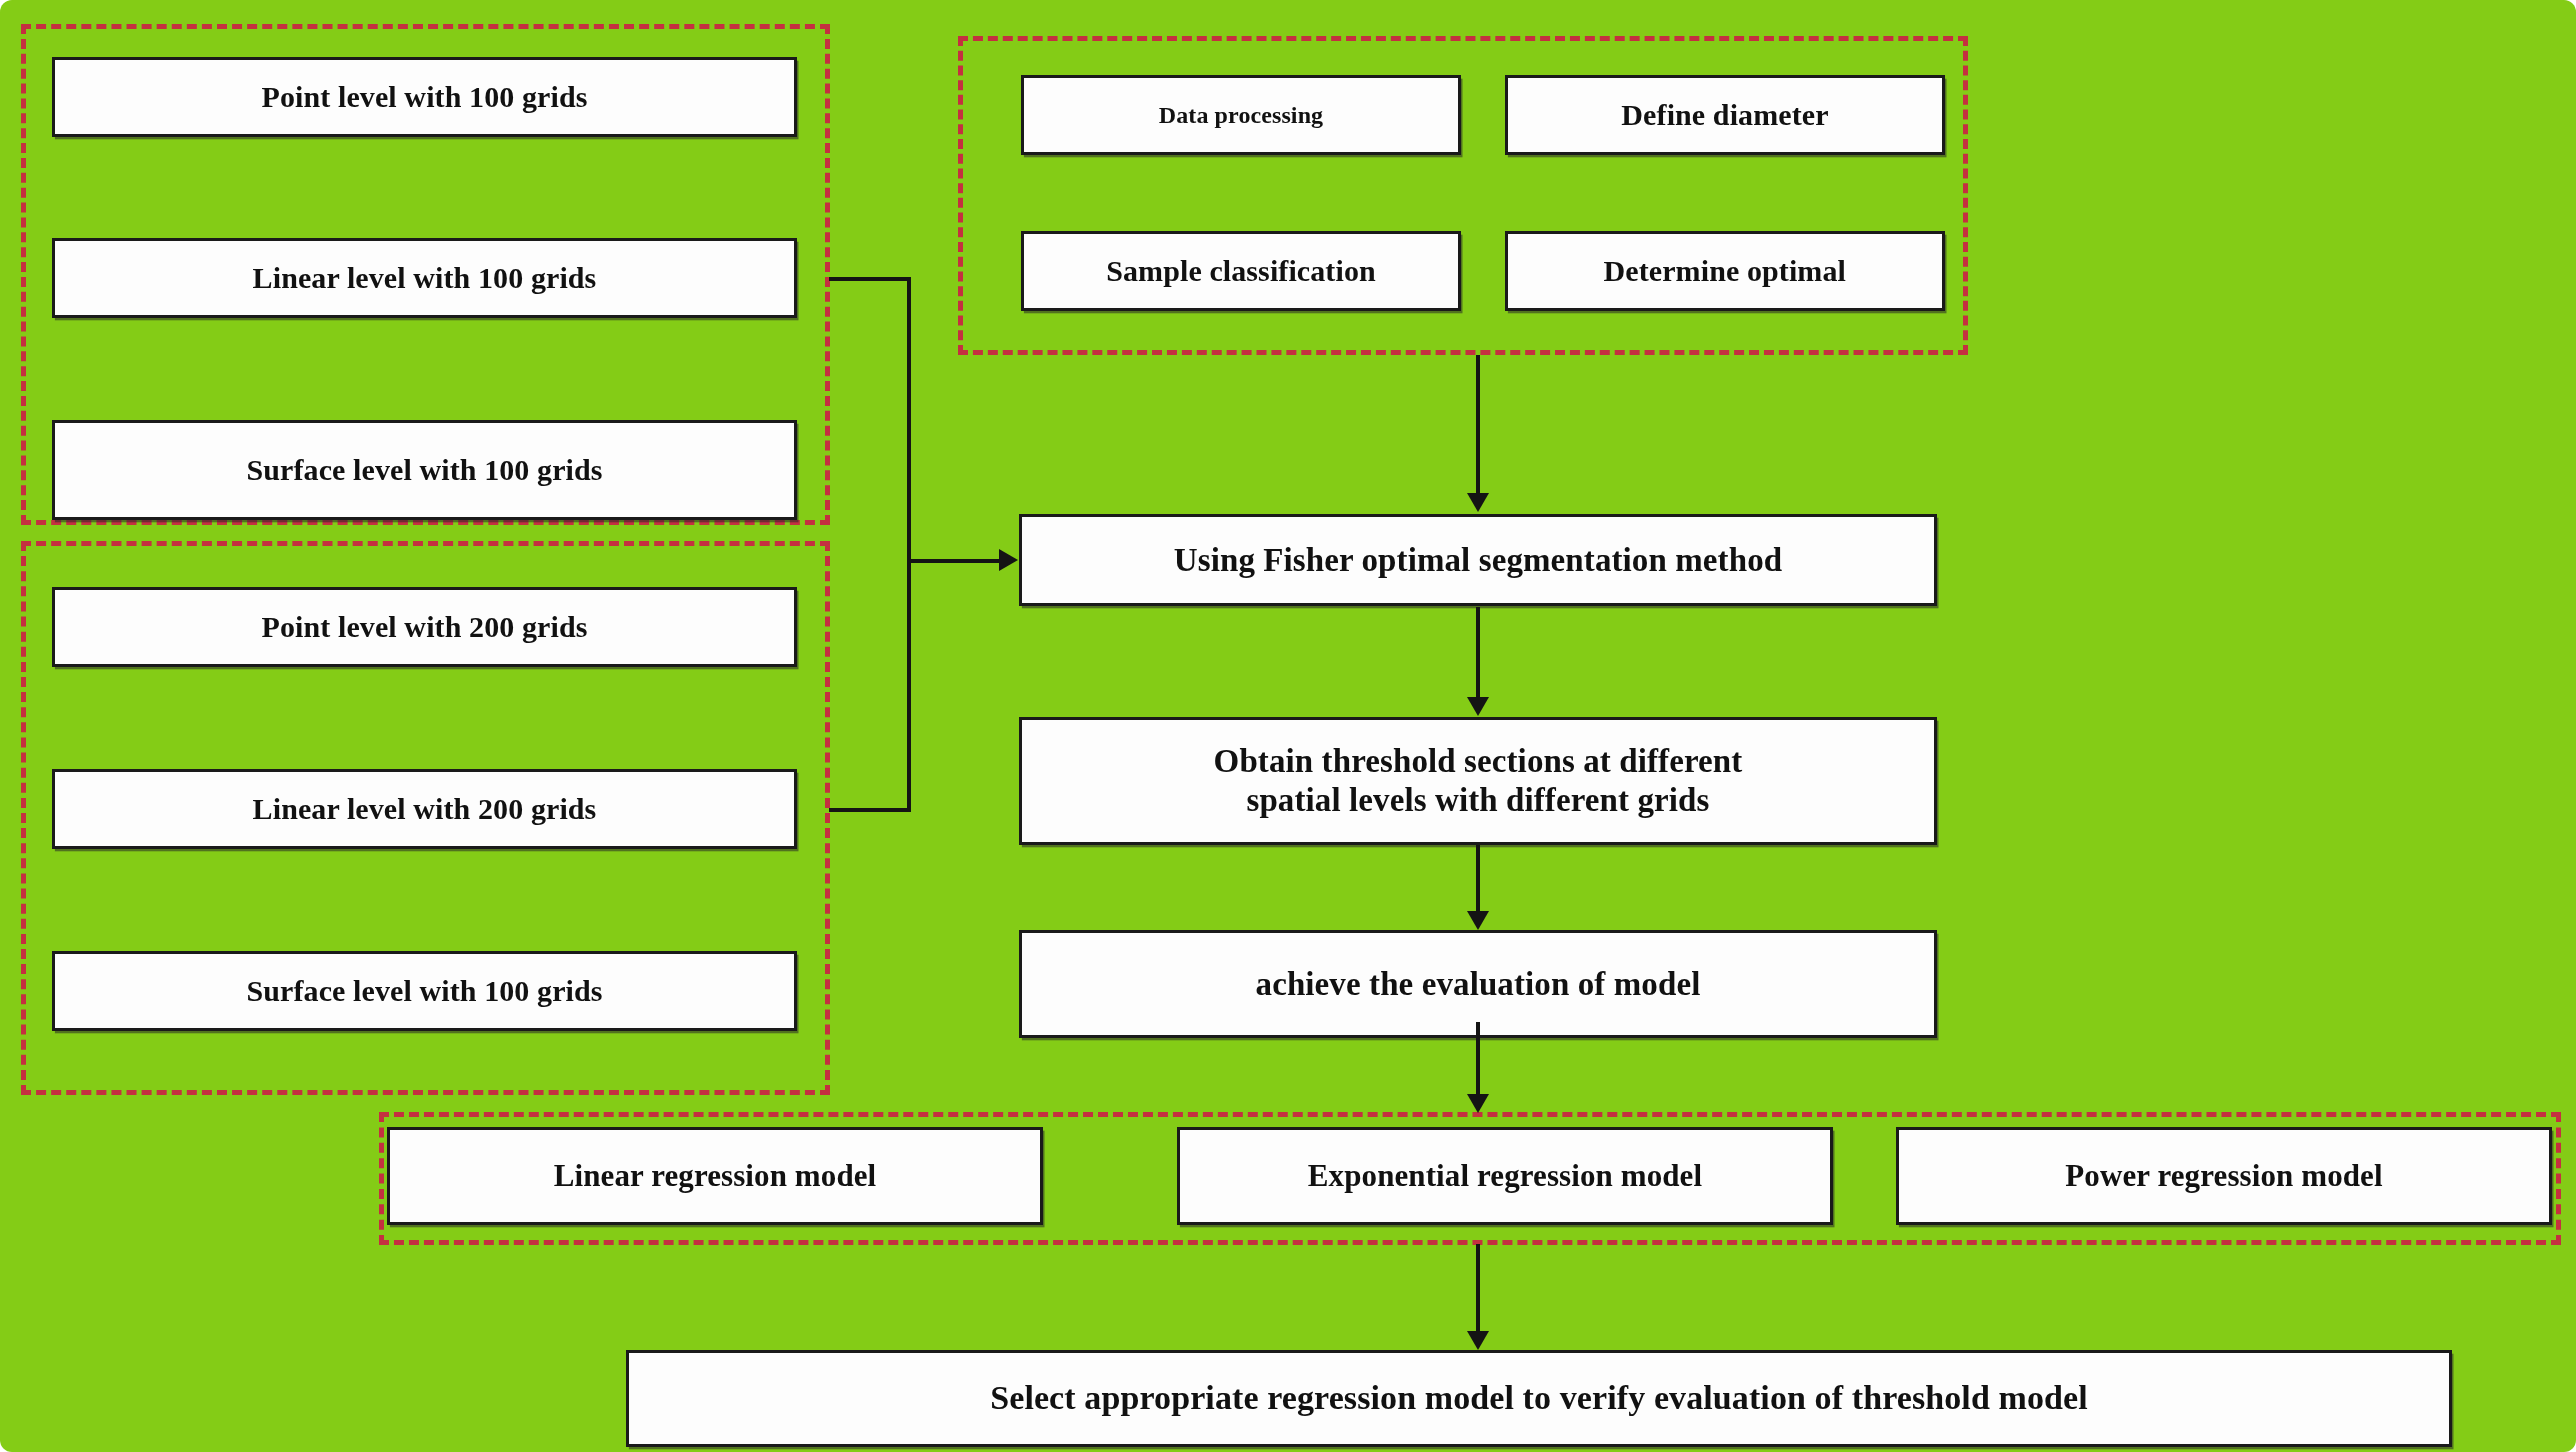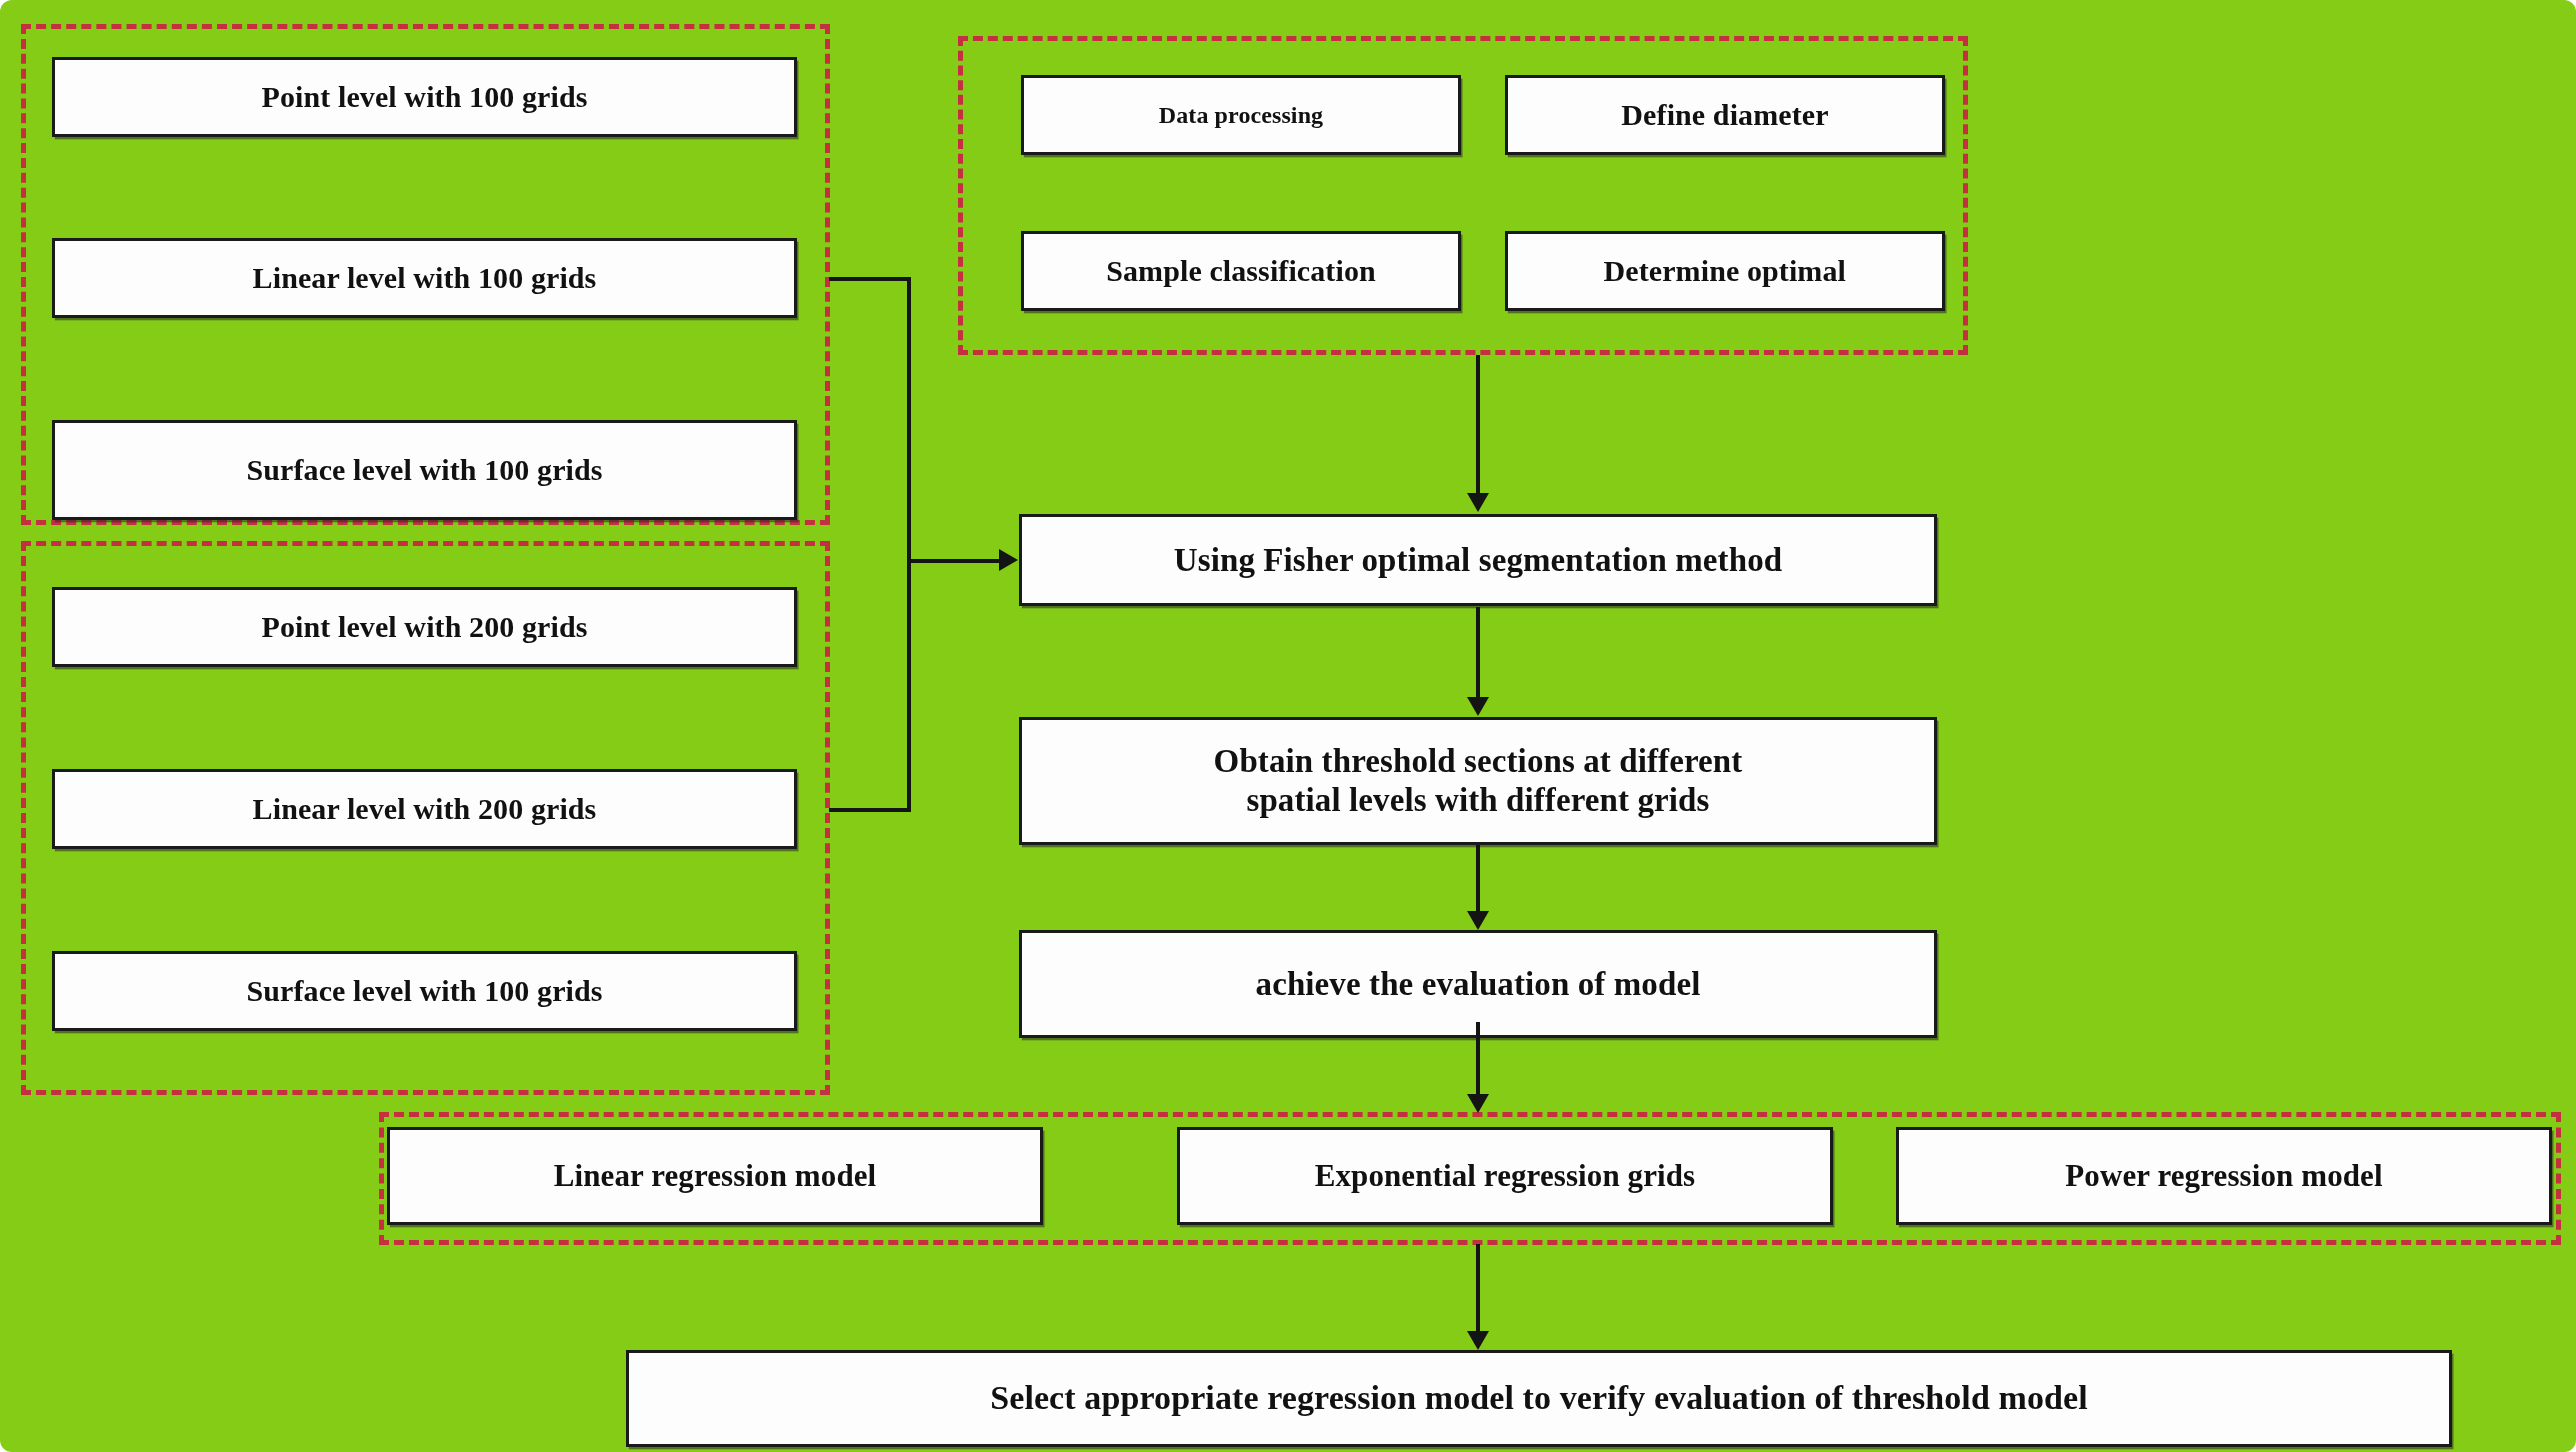--- a/index.html
+++ b/index.html
@@ -132,21 +132,21 @@
 
   <div class="node" style="left:1019px; top:930px; width:918px; height:108px; font-size:33px;">
     <span>achieve the evaluation of model</span>
   </div>
 
   <div class="node" style="left:387px; top:1127px; width:656px; height:98px; font-size:31px;">
     <span>Linear regression model</span>
   </div>
 
   <div class="node" style="left:1177px; top:1127px; width:656px; height:98px; font-size:31px;">
-    <span>Exponential regression grids</span>
+    <span>Exponential regression model</span>
   </div>
 
   <div class="node" style="left:1896px; top:1127px; width:656px; height:98px; font-size:31px;">
     <span>Power regression model</span>
   </div>
 
   <div class="node" style="left:626px; top:1350px; width:1826px; height:97px; font-size:34px;">
     <span>Select appropriate regression model to verify evaluation of threshold model</span>
   </div>
 

